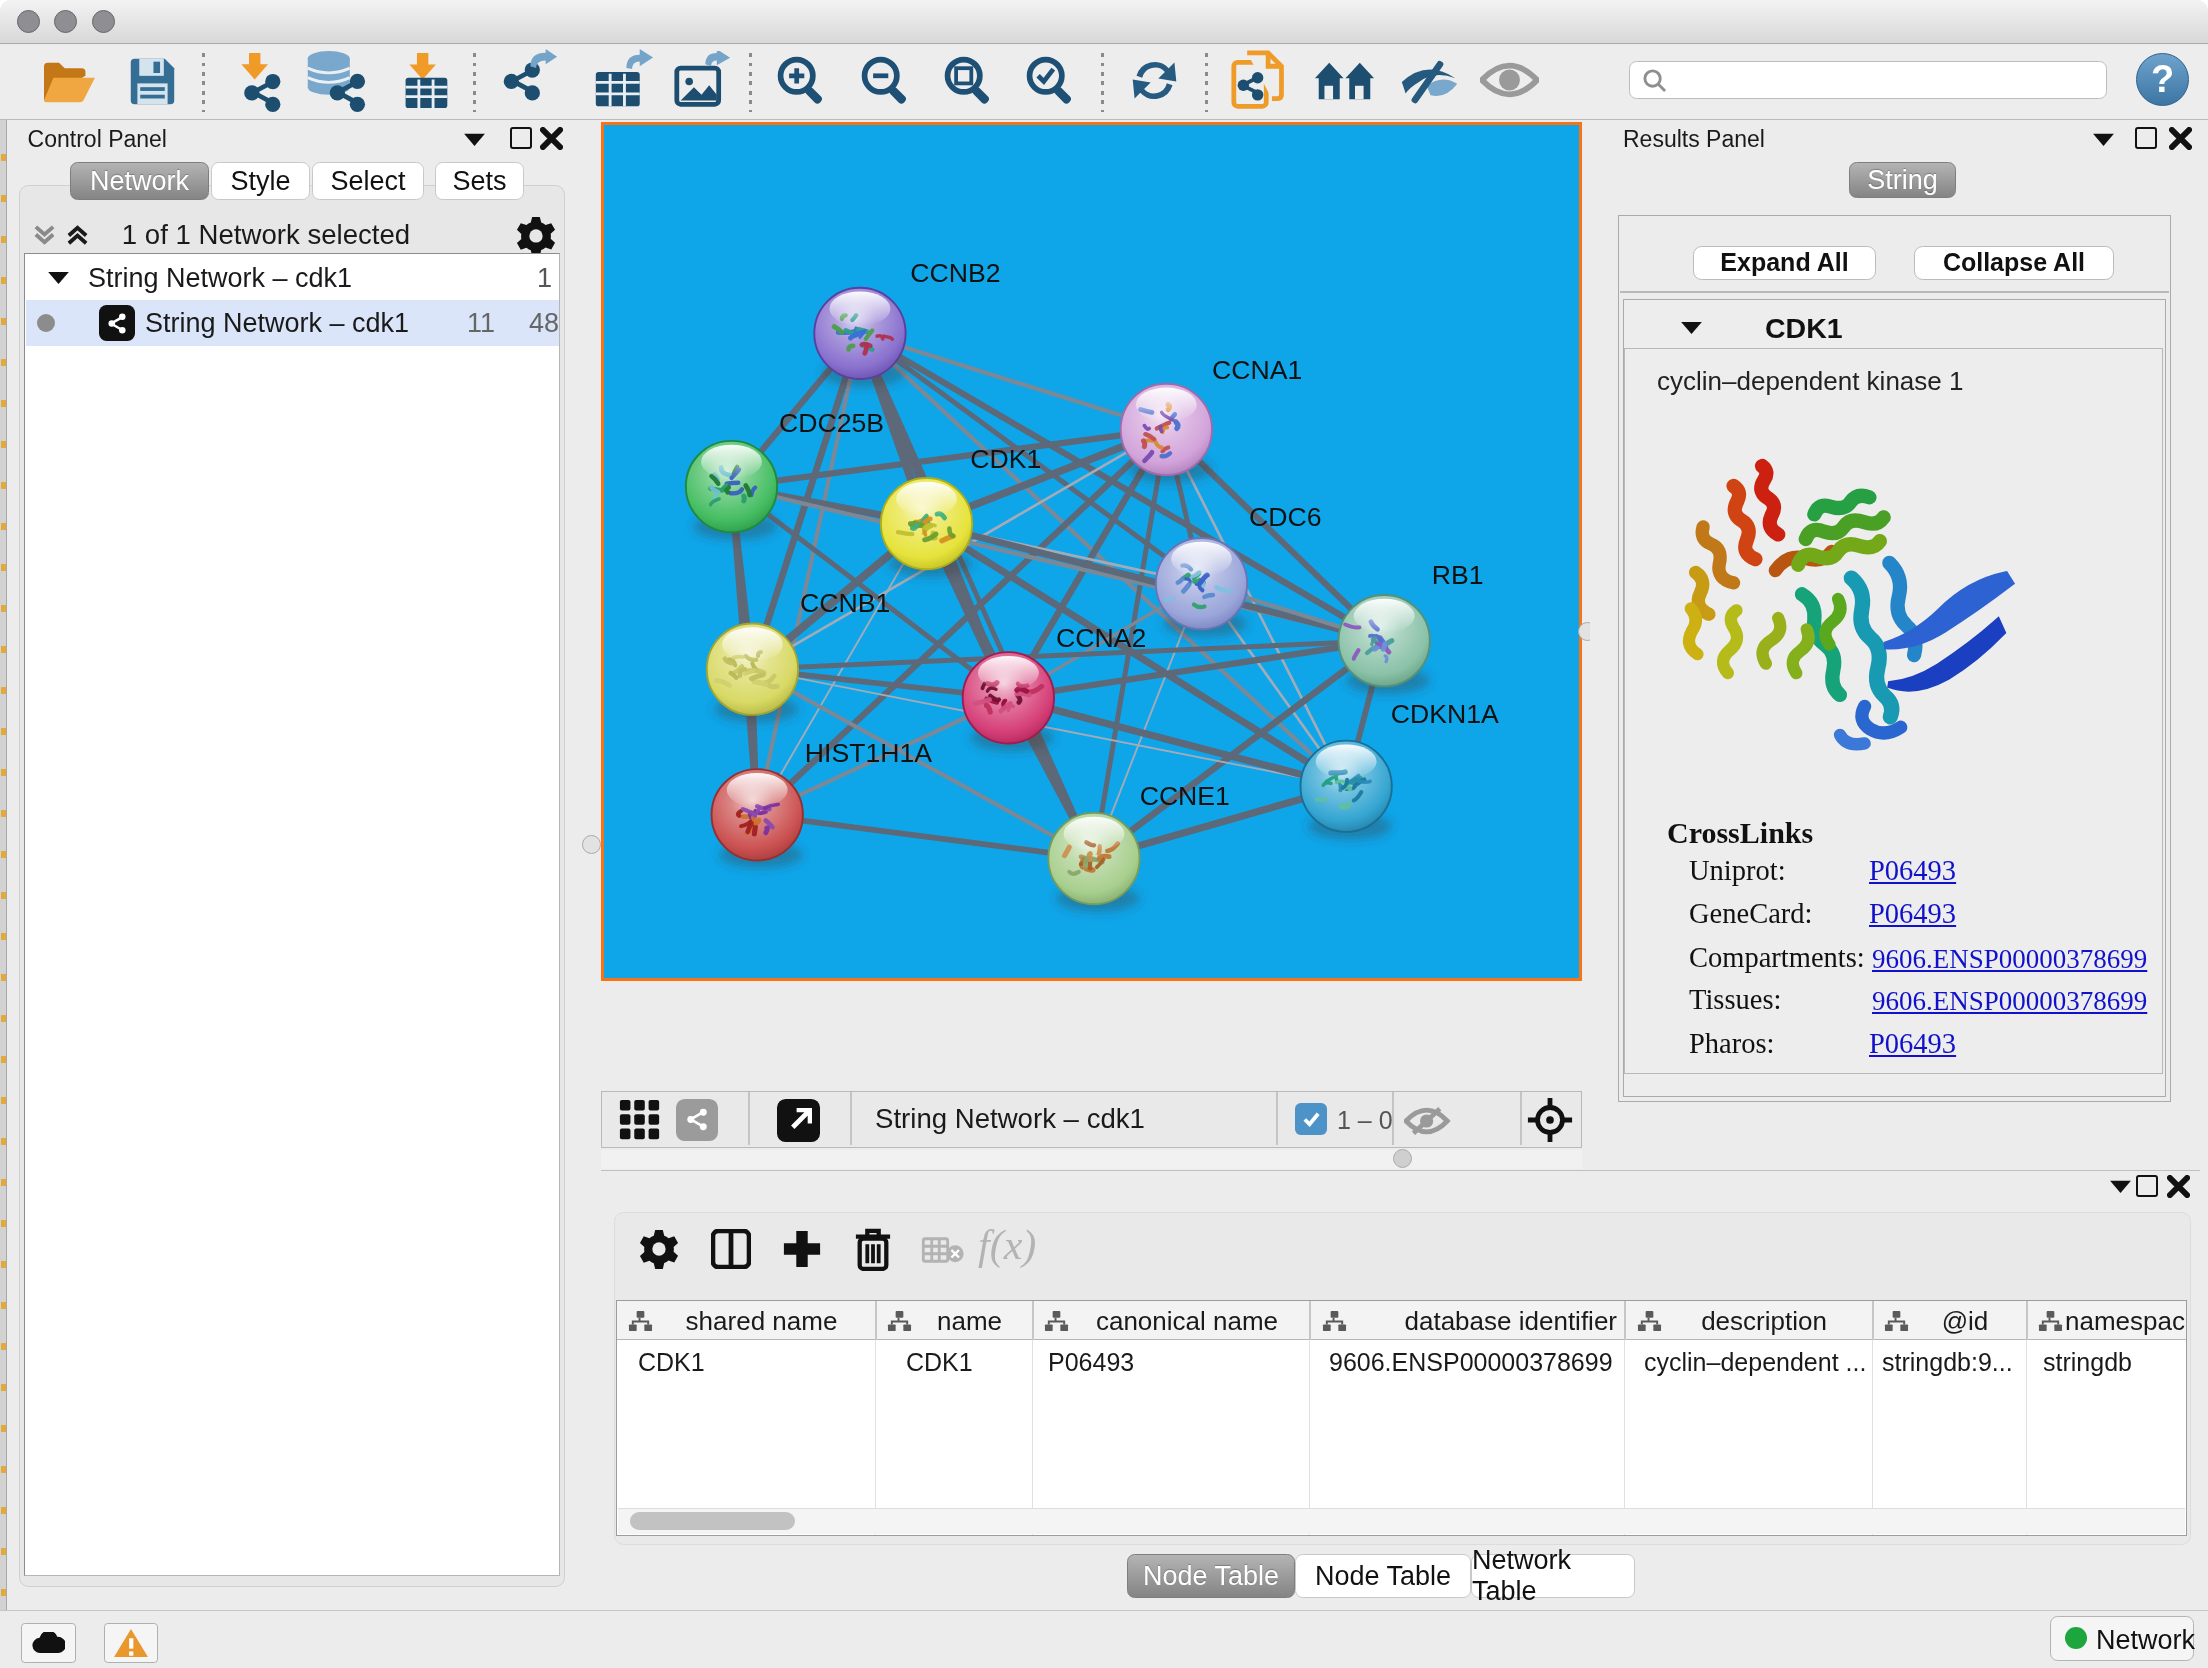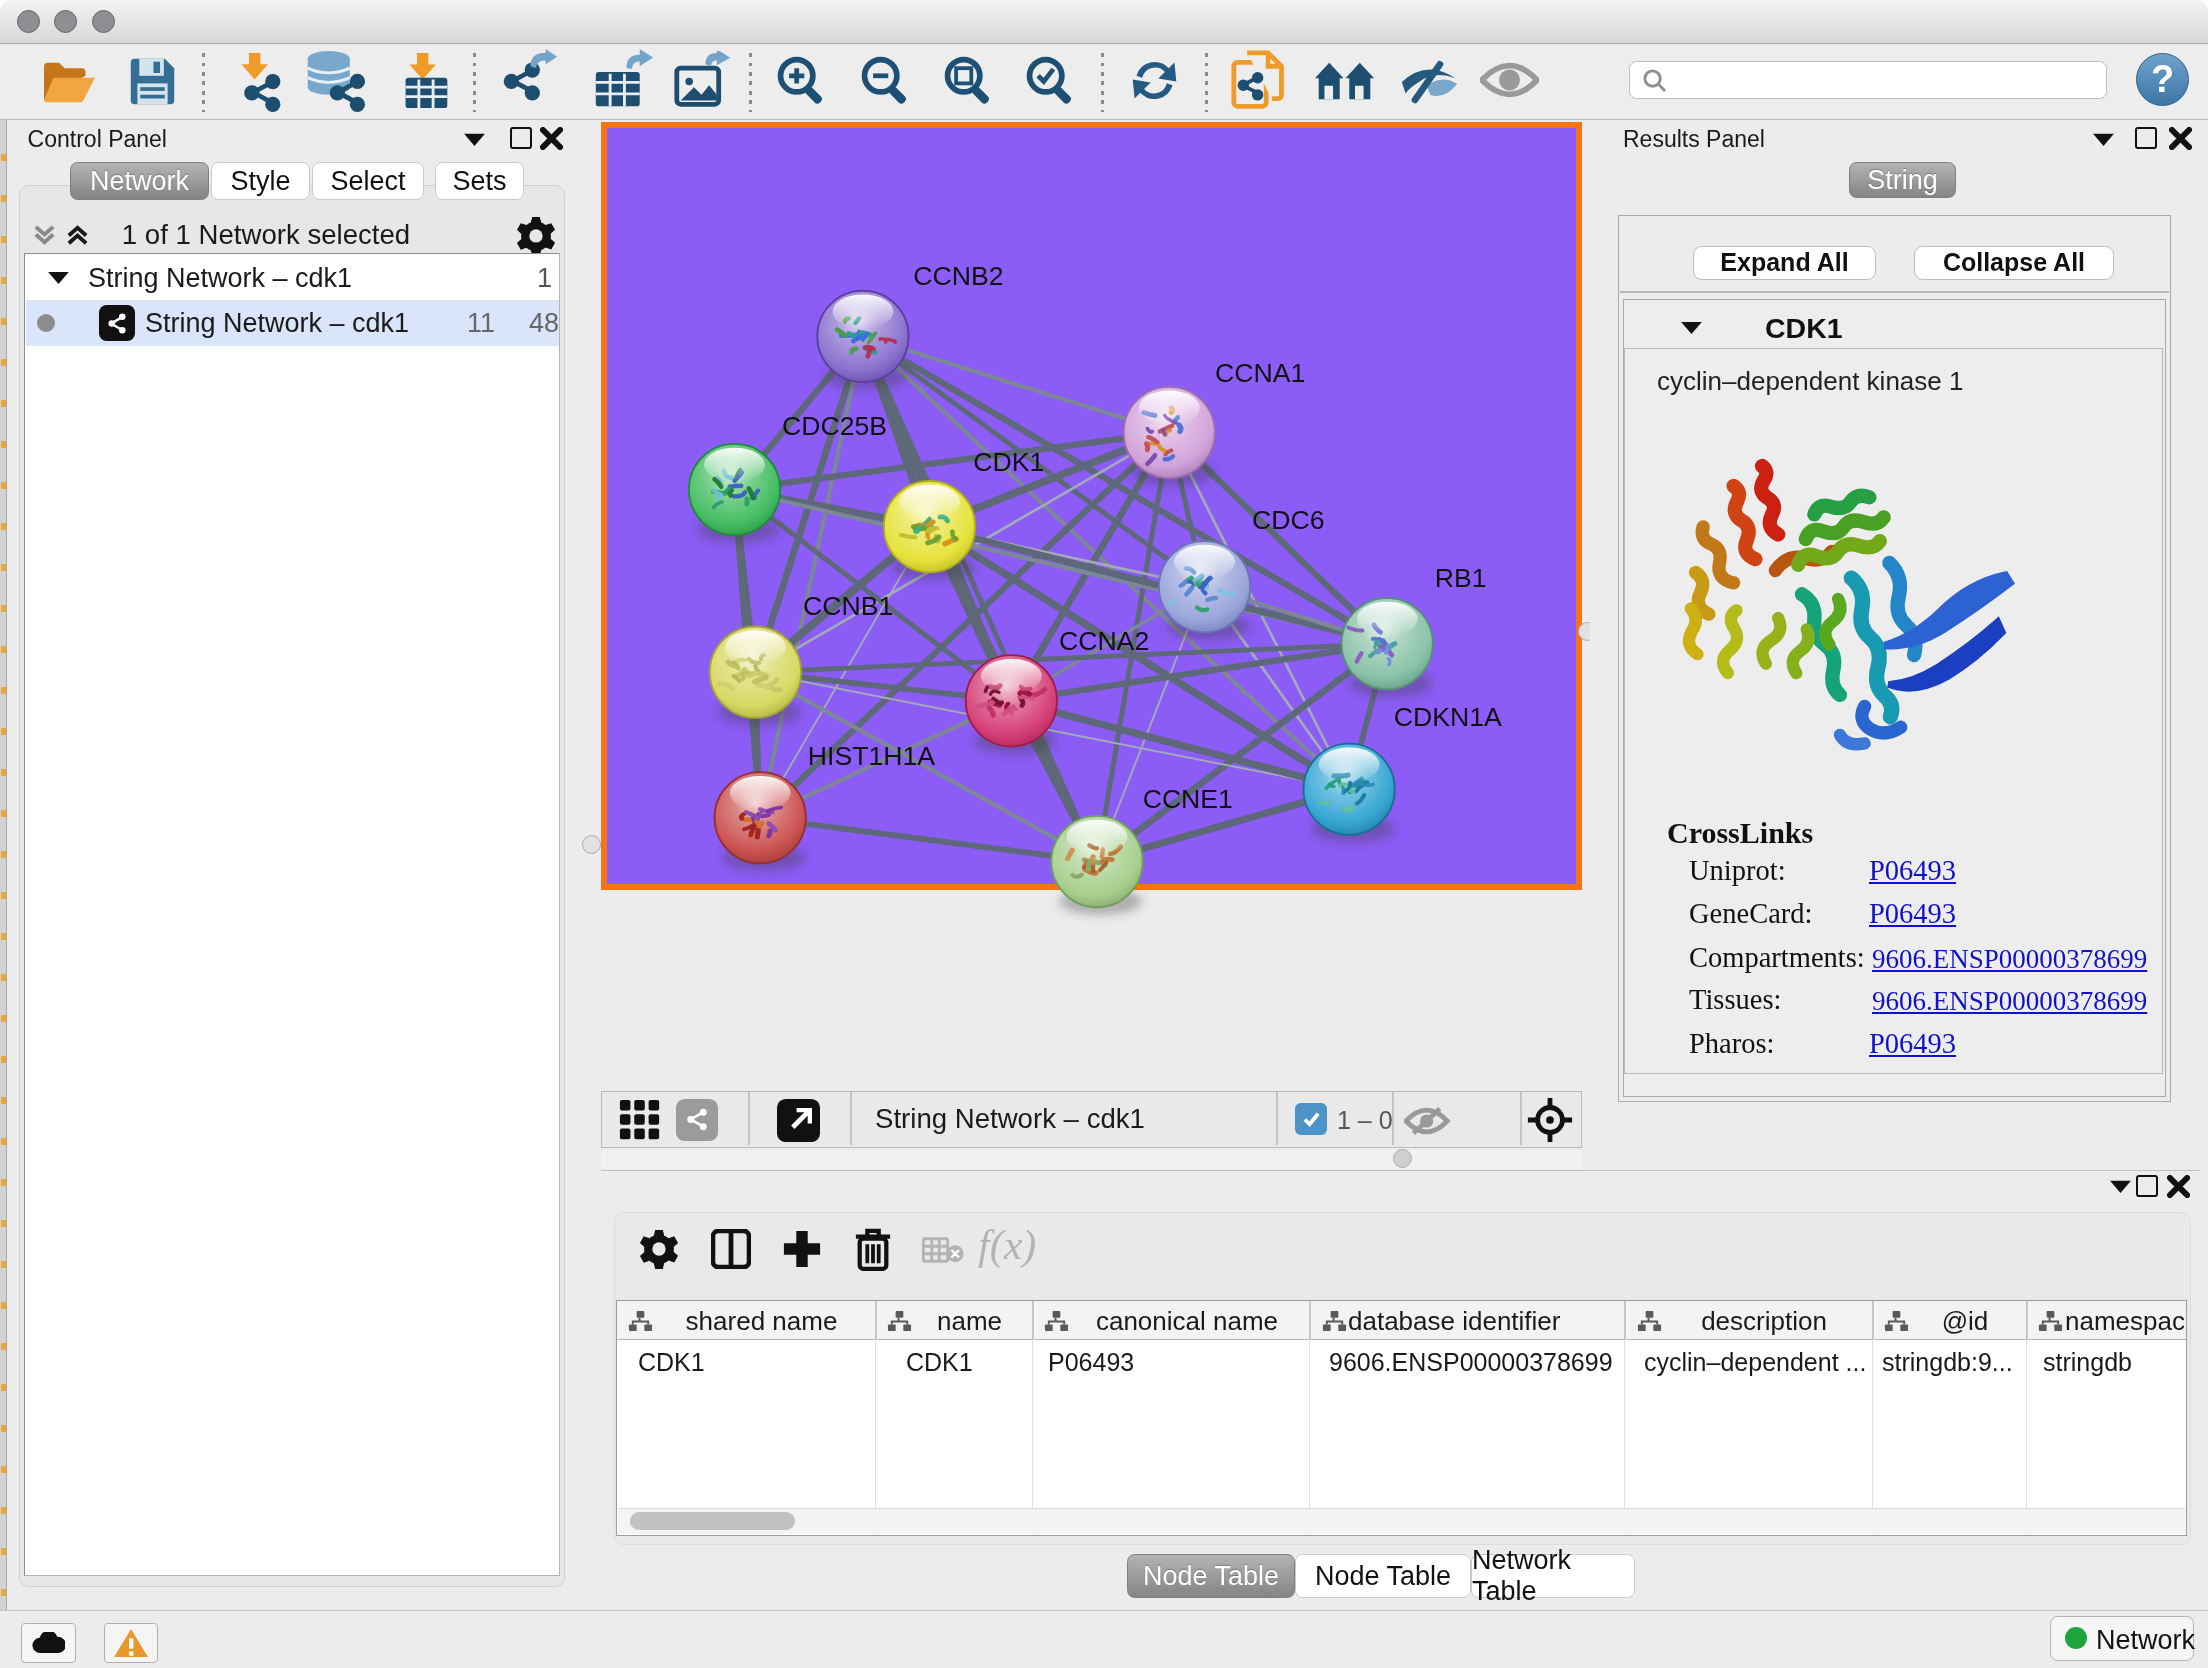--- a/index.html
+++ b/index.html
@@ -227,21 +227,21 @@
       <circle cx="17" cy="5" r="3.4"></circle>
       <circle cx="17" cy="19" r="3.4"></circle>
       <rect x="5" y="7.5" width="13" height="2.6" transform="rotate(-30 11 9)"></rect>
       <rect x="5" y="14" width="13" height="2.6" transform="rotate(30 11 15)"></rect>
     </g>
   </svg>
 <div class="abs" style="left:145px;top:308px;font-size:27px;color:#1a1a1a">String Network – cdk1</div>
 <div class="abs" style="left:438px;top:308px;width:57px;text-align:right;font-size:27px;color:#666">11</div>
 <div class="abs" style="left:502px;top:308px;width:57px;text-align:right;font-size:27px;color:#666">48</div>
 
-<div class="abs" style="left:601px;top:122px;width:981px;height:768px;background:#8b5cf6;border:6px solid #f97316" id="netview">
+<div class="abs" style="left:601px;top:122px;width:981px;height:859px;background:#0ea5e9;border:3px solid #f97316" id="netview">
 <svg width="980" height="960" viewBox="0 0 1030 1009" style="position:absolute;left:0;top:0">
 <defs>
 <filter id="blur1" x="-50%" y="-50%" width="200%" height="200%">
           <feGaussianBlur stdDeviation="5"></feGaussianBlur>
         </filter>
 <linearGradient id="gloss" x1="0" y1="0" x2="0" y2="1">
 <stop offset="0" stop-color="#ffffff" stop-opacity="0.95"></stop>
 <stop offset="1" stop-color="#ffffff" stop-opacity="0"></stop>
 </linearGradient>
 <radialGradient id="g_ccnb2" cx="0.45" cy="0.34" r="0.78">
@@ -779,21 +779,21 @@
 <div class="abs" style="left:1007px;top:0;width:1.9px;height:39px;background:#c6c6c6"></div>
 <div class="abs" style="left:1007px;top:39px;width:1px;height:197px;background:#e0e0e0"></div>
 <svg class="abs" style="left:705px;top:7.6px" width="25" height="25" viewBox="0 0 26 26">
       <g fill="#5a5a5a">
         <rect x="9" y="2" width="8" height="7" rx="1"></rect>
         <rect x="1" y="16" width="8" height="7" rx="1"></rect>
         <rect x="17" y="16" width="8" height="7" rx="1"></rect>
         <path d="M12 9 V13 H5 V16 M13 13 H21 V16" fill="none" stroke="#5a5a5a" stroke-width="2"></path>
       </g>
     </svg>
-<div class="abs" style="left:731px;top:4.8px;width:269px;text-align:left;font-size:26px;color:#1a1a1a">database identifier</div>
+<div class="abs" style="left:731px;top:4.8px;width:269px;text-align:right;font-size:26px;color:#1a1a1a">database identifier</div>
 <div class="abs" style="left:1255px;top:0;width:1.9px;height:39px;background:#c6c6c6"></div>
 <div class="abs" style="left:1255px;top:39px;width:1px;height:197px;background:#e0e0e0"></div>
 <svg class="abs" style="left:1020px;top:7.6px" width="25" height="25" viewBox="0 0 26 26">
       <g fill="#5a5a5a">
         <rect x="9" y="2" width="8" height="7" rx="1"></rect>
         <rect x="1" y="16" width="8" height="7" rx="1"></rect>
         <rect x="17" y="16" width="8" height="7" rx="1"></rect>
         <path d="M12 9 V13 H5 V16 M13 13 H21 V16" fill="none" stroke="#5a5a5a" stroke-width="2"></path>
       </g>
     </svg>

